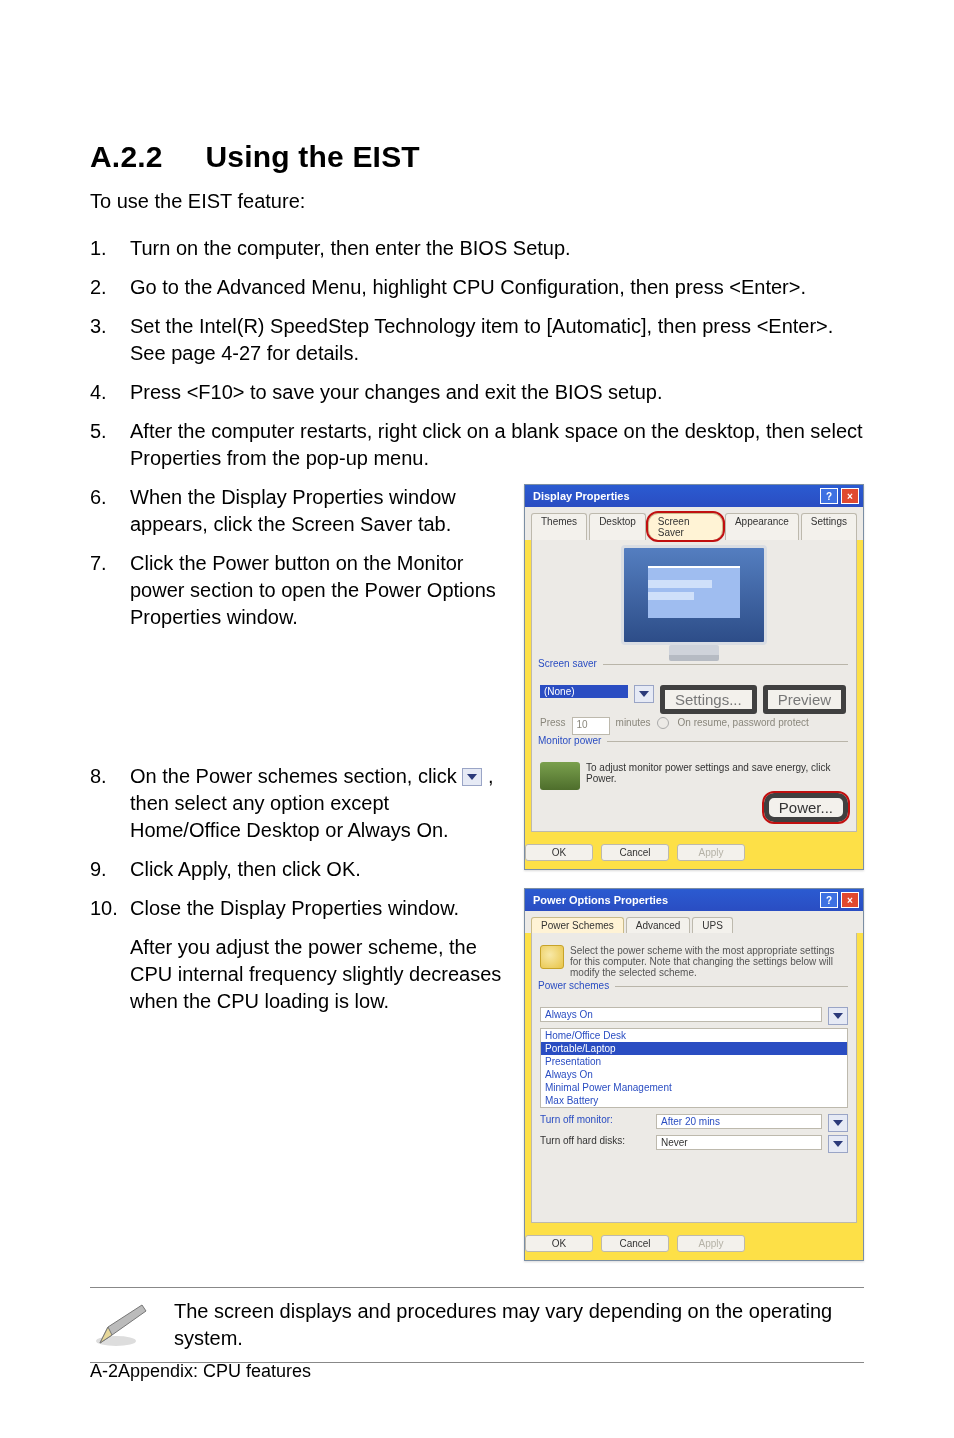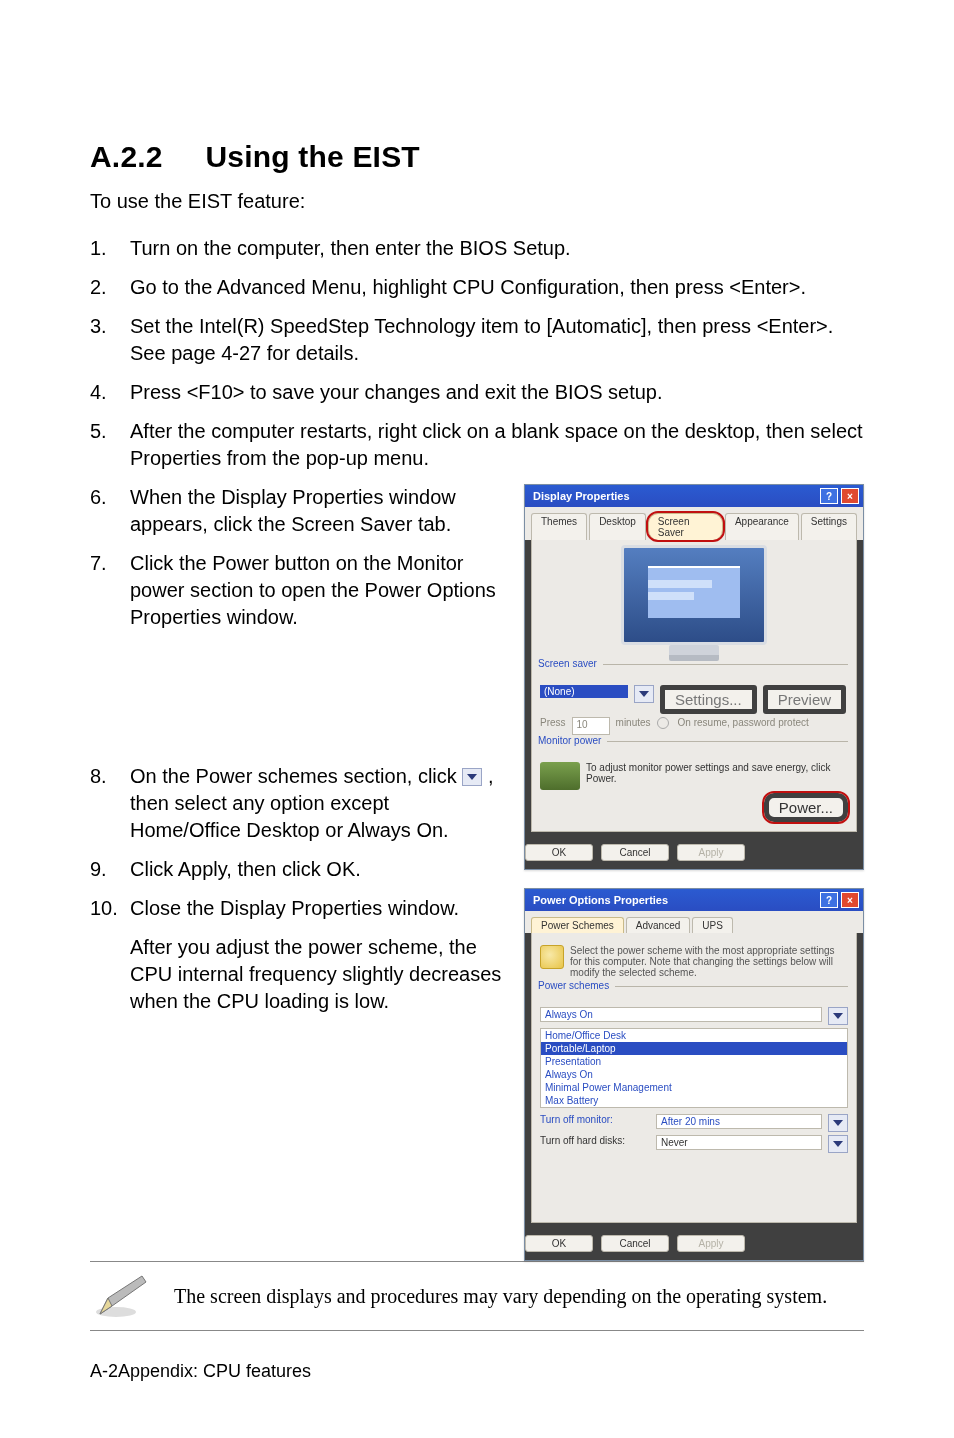--- a/index.html
+++ b/index.html
@@ -75,21 +75,21 @@
     left: 4px; top: 5px;
     border-left: 5px solid transparent;
     border-right: 5px solid transparent;
     border-top: 6px solid #2b3a7a;
   }
   
   .dialog {
     font-family: Tahoma, Arial, sans-serif;
     font-size: 10px;
     color: #333;
-    background: #404040;
+    background: #fde047;
     border: 1px solid #7b8ea4;
     box-shadow: 0 1px 2px rgba(0,0,0,0.15);
   }
   .titlebar {
     background: linear-gradient(#2b5bd1, #2a4dc2);
     color: #fff;
     display: flex;
     align-items: center;
     justify-content: space-between;
     padding: 3px 4px 3px 8px;
@@ -268,25 +268,25 @@
   .after-note {
     font-size: 20px;
     line-height: 1.35;
     margin-top: 10px;
     padding-left: 40px;
   }
   
   .note-block {
     border-top: 1px solid #888;
     border-bottom: 1px solid #888;
+    margin-top: 26px;
     padding: 10px 0;
     display: flex;
     gap: 22px;
     align-items: center;
-    font-family: Liberation Serif, serif;
   }
   .pencil {
     width: 58px;
     height: 48px;
     position: relative;
     flex: none;
     margin-left: 4px;
   }
   .pencil svg { width: 58px; height: 48px; }
   .note-text {

